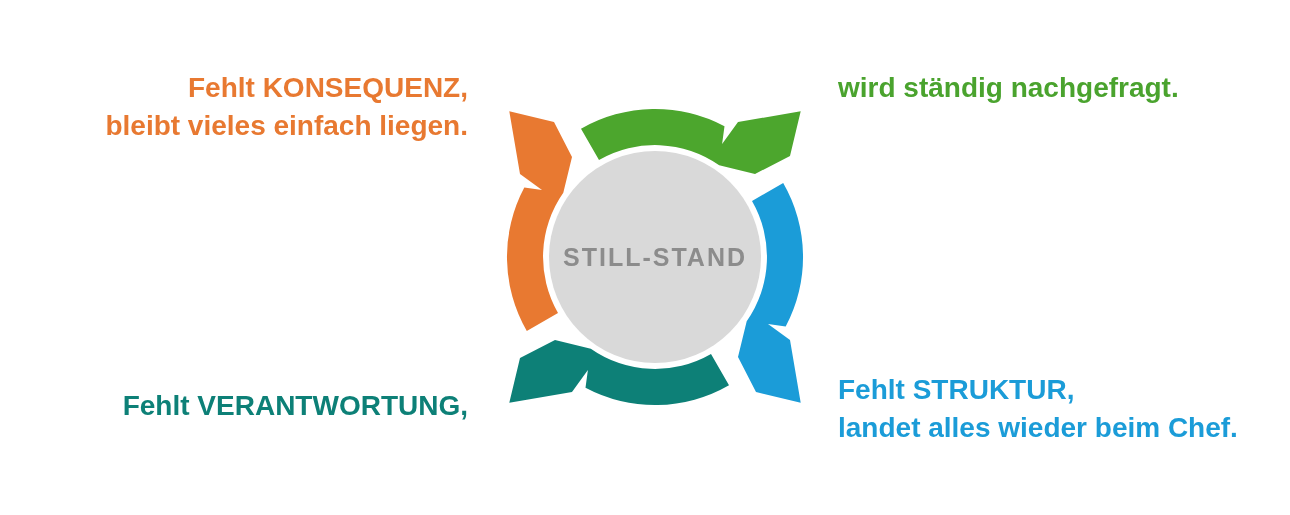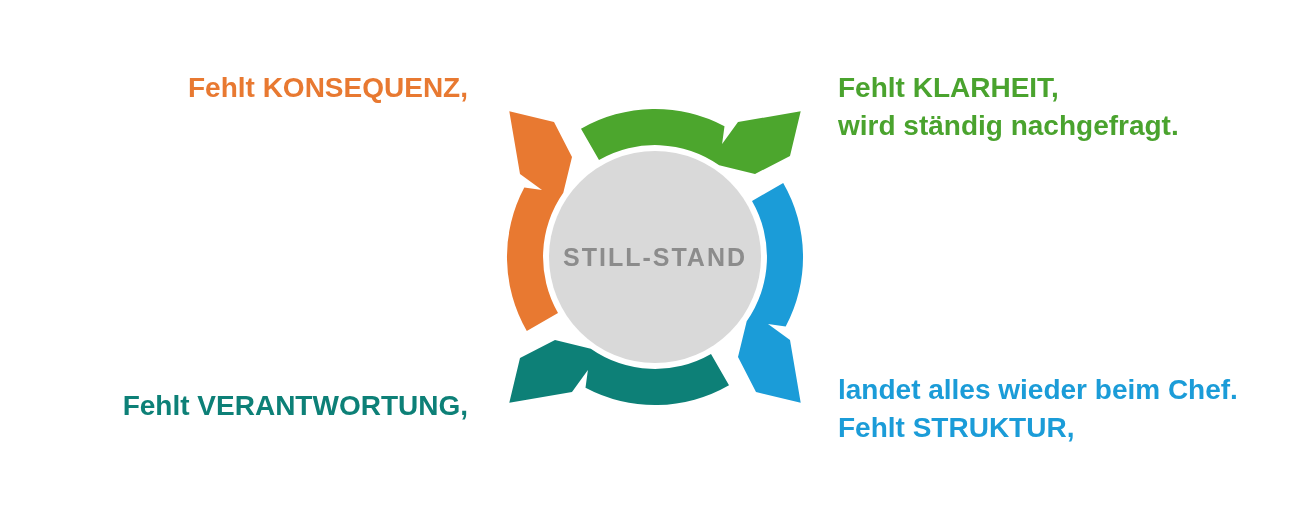--- a/index.html
+++ b/index.html
@@ -39,34 +39,34 @@
     font-weight: bold;
   }
 </style>
 </head>
 <body>
 
 <div class="canvas">
 
   <div class="label left-col top-row" style="color: rgb(232, 121, 49);">
     <div>Fehlt KONSEQUENZ,</div>
+    <div>bleibt vieles einfach liegen.</div>
   </div>
 
   <div class="label right-col top-row" style="color: rgb(74, 163, 46);">
-    <div>Fehlt KLARHEIT,</div>
     <div>wird ständig nachgefragt.</div>
   </div>
 
   <div class="label left-col bottom-row" style="color: rgb(13, 128, 119); margin-top: 16px;">
     <div>Fehlt VERANTWORTUNG,</div>
   </div>
 
   <div class="label right-col bottom-row" style="color: rgb(27, 156, 216);">
+    <div>Fehlt STRUKTUR,</div>
     <div>landet alles wieder beim Chef.</div>
-    <div>Fehlt STRUKTUR,</div>
   </div>
 
   <svg class="diagram-svg" viewBox="-160 -160 320 320" xmlns="http://www.w3.org/2000/svg">
     <defs>
 
       <path id="curved-arrow" fill="currentColor" d="M -74,-128.2
                A 148,148 0 0 1 69.5,-130.7
                L 67.1,-113
                L 83,-135
                L 145.7,-145.7

